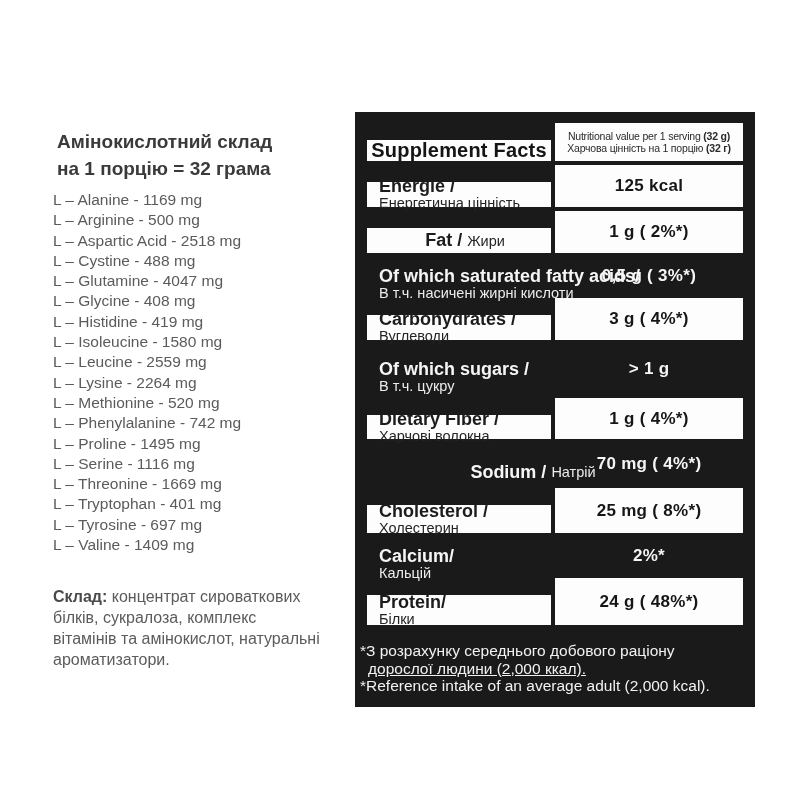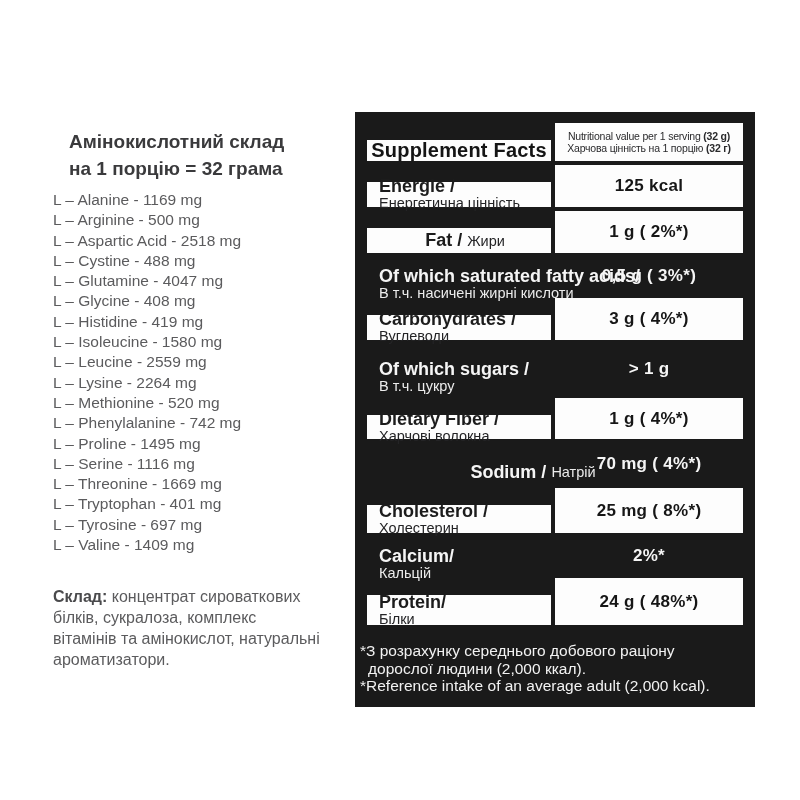--- a/index.html
+++ b/index.html
@@ -1,21 +1,21 @@
 <!DOCTYPE html>
 <html><head>
 <meta charset="utf-8">
 <style>
   html,body{margin:0;padding:0;}
   body{width:800px;height:800px;background:#ffffff;font-family:"Liberation Sans",sans-serif;}
   .canvas{position:relative;width:800px;height:800px;background:#ffffff;overflow:hidden;}
 
   
   .left-panel{position:absolute;left:53px;top:128px;width:305px;}
-  .amino-title{font-size:19px;font-weight:bold;color:#3a3a3c;line-height:27px;margin:0 0 8px 16px;}
+  .amino-title{font-size:19px;font-weight:bold;color:#3a3a3c;line-height:27px;margin:0 0 8px 4px;}
   .amino-list{list-style:none;margin:0;padding:0;font-size:15.5px;color:#5b5b5d;line-height:20.3px;}
   .composition{margin:31px 0 0 0;font-size:16px;color:#5b5b5d;line-height:21px;}
   .composition .comp-label{font-weight:bold;color:#4a4a4c;}
   .comp-line{display:block;}
 
   
   .facts{position:absolute;left:355px;top:112px;width:400px;background:#1a1a1a;
          padding:11px 12px 10px 12px;box-sizing:border-box;}
   .row{position:relative;}
   .row.gap{margin-bottom:4px;}
@@ -36,21 +36,21 @@
 
   
   .hdr-title{display:flex;align-items:center;justify-content:center;font-weight:bold;
              font-size:20px;color:#141414;letter-spacing:0.2px;padding-left:0;}
   .hdr-note{flex-direction:column;justify-content:center;text-align:center;padding:0 4px;}
   .note-line{font-size:10.5px;line-height:12.5px;color:#2a2a2c;letter-spacing:-0.2px;white-space:nowrap;}
   .note-bold{font-weight:bold;}
 
   
   .footnote{margin:17px 0 2px -7px;color:#f2f2f2;font-size:15.5px;line-height:17.5px;}
-  .footnote .indent{padding-left:8px;}
+  .footnote .indent{padding-left:8px;text-decoration:underline;}
 </style>
 </head>
 <body>
 
 <div class="canvas">
 
   <aside class="left-panel">
     <h2 class="amino-title">
       <span>Амінокислотний склад</span><br>
       <span>на 1 порцію = 32 грама</span>

